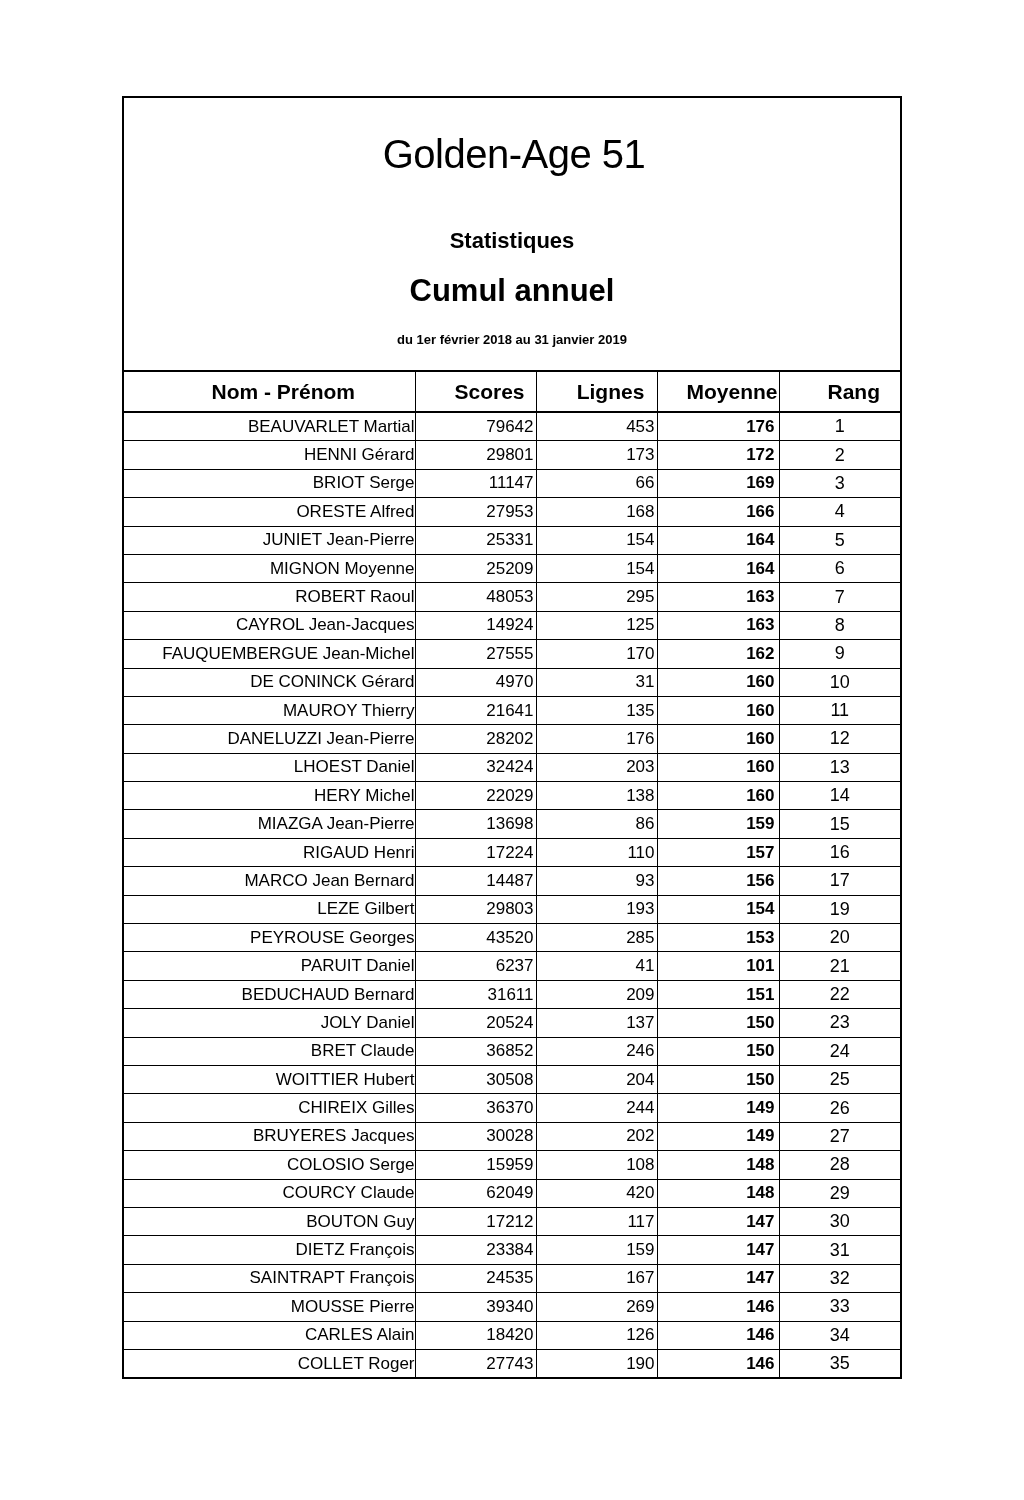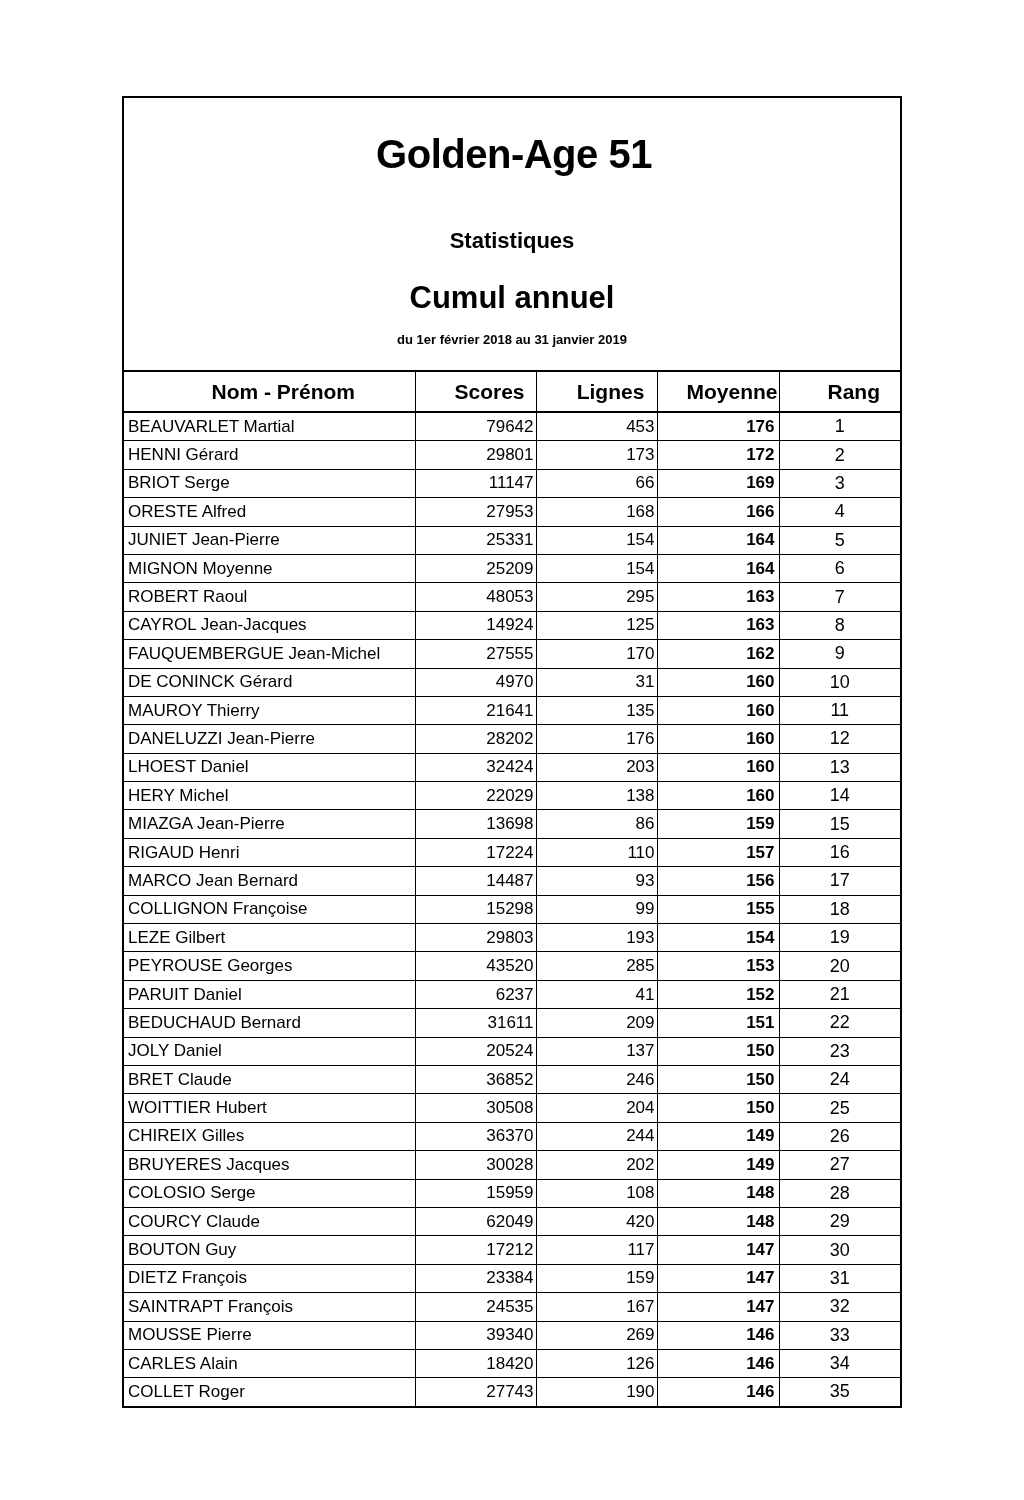--- a/index.html
+++ b/index.html
@@ -2,32 +2,32 @@
 <html><head>
 <meta charset="utf-8">
 <style>
   html, body { margin: 0; padding: 0; background: #ffffff; }
   body { width: 1024px; height: 1500px; position: relative; font-family: "Liberation Sans", sans-serif; color: #000; }
   .sheet {
     position: absolute; left: 122px; top: 96px; width: 780px;
     border: 2px solid #000; box-sizing: border-box;
   }
   .header { height: 272px; position: relative; text-align: center; border-bottom: 2px solid #000; }
-  .title { position: absolute; top: 34px; left: 4px; right: 0; font-size: 40px; font-weight: bold; letter-spacing: -0.5px; }
+  .title { position: absolute; top: 34px; left: 4px; right: 0; font-size: 40px; font-weight: normal; letter-spacing: -0.5px; }
   .subtitle { position: absolute; top: 130px; left: 0; right: 0; font-size: 22px; font-weight: bold; }
-  .heading2 { position: absolute; top: 182px; left: 0; right: 0; font-size: 31px; font-weight: bold; }
+  .heading2 { position: absolute; top: 175px; left: 0; right: 0; font-size: 31px; font-weight: bold; }
   .period { position: absolute; top: 234px; left: 0; right: 0; font-size: 13px; font-weight: bold; }
   table { border-collapse: collapse; width: 100%; table-layout: fixed; }
   th, td { border: 1.5px solid #000; padding: 0; }
   th { height: 39px; font-size: 21px; font-weight: bold; text-align: center; border-top: none; border-bottom: 2px solid #000; padding-left: 28px; }
   td { height: 27.4px; font-size: 17px; }
   tr > *:first-child { border-left: none; }
   tr > *:last-child { border-right: none; }
   tbody tr:last-child td { border-bottom: none; }
-  .c-name { text-align: left; padding-left: 4px; }
+  .c-name { text-align: right; padding-left: 4px; }
   .c-num { text-align: right; padding-right: 2px; }
   .c-avg { text-align: right; padding-right: 4px; font-weight: bold; }
   .c-rank { text-align: center; font-size: 18px; }
   col.w-name { width: 291px; }
   col.w-scores { width: 121px; }
   col.w-lignes { width: 121px; }
   col.w-moy { width: 122px; }
 </style>
 </head>
 <body>
@@ -170,45 +170,38 @@
           <td class="c-rank">16</td>
         </tr>
         <tr>
           <td class="c-name">MARCO Jean Bernard</td>
           <td class="c-num">14487</td>
           <td class="c-num">93</td>
           <td class="c-avg">156</td>
           <td class="c-rank">17</td>
         </tr>
         <tr>
-          <td class="c-name">COLLIGNON Françoise</td>
-          <td class="c-num">15298</td>
-          <td class="c-num">99</td>
-          <td class="c-avg">155</td>
-          <td class="c-rank">18</td>
-        </tr>
-        <tr>
           <td class="c-name">LEZE Gilbert</td>
           <td class="c-num">29803</td>
           <td class="c-num">193</td>
           <td class="c-avg">154</td>
           <td class="c-rank">19</td>
         </tr>
         <tr>
           <td class="c-name">PEYROUSE Georges</td>
           <td class="c-num">43520</td>
           <td class="c-num">285</td>
           <td class="c-avg">153</td>
           <td class="c-rank">20</td>
         </tr>
         <tr>
           <td class="c-name">PARUIT Daniel</td>
           <td class="c-num">6237</td>
           <td class="c-num">41</td>
-          <td class="c-avg">152</td>
+          <td class="c-avg">101</td>
           <td class="c-rank">21</td>
         </tr>
         <tr>
           <td class="c-name">BEDUCHAUD Bernard</td>
           <td class="c-num">31611</td>
           <td class="c-num">209</td>
           <td class="c-avg">151</td>
           <td class="c-rank">22</td>
         </tr>
         <tr>

